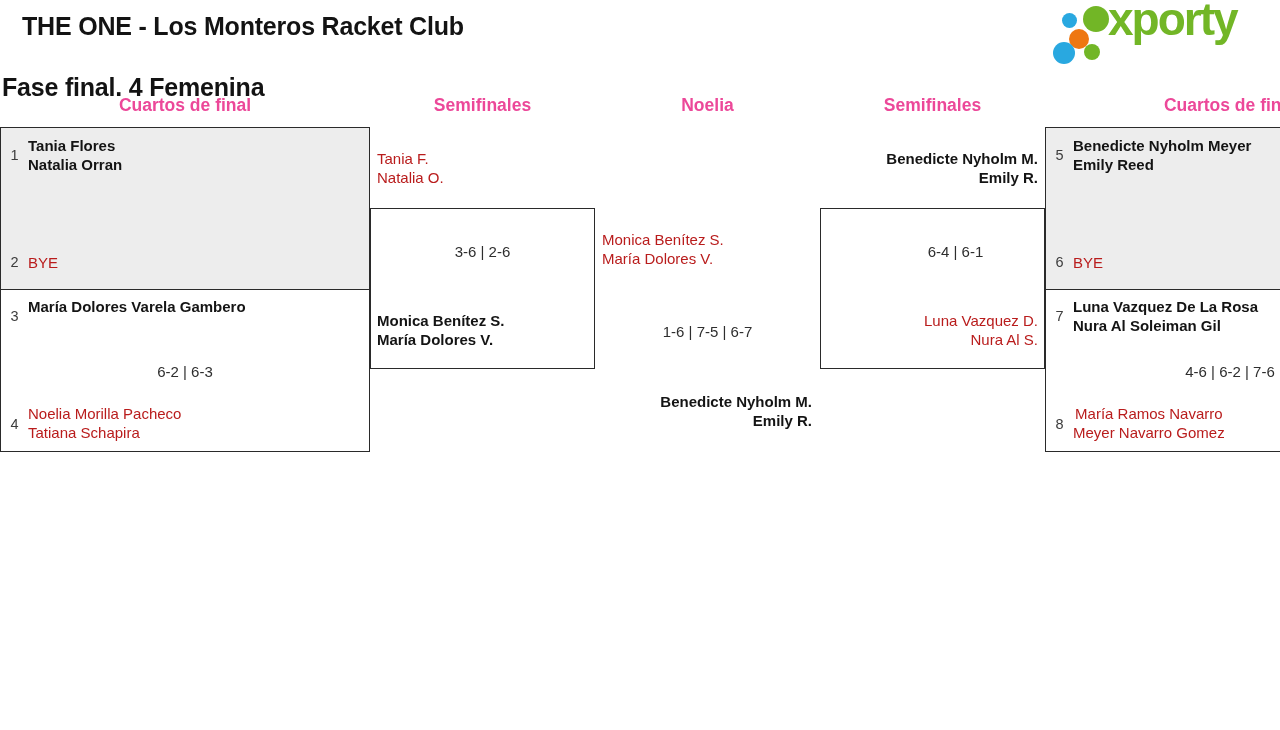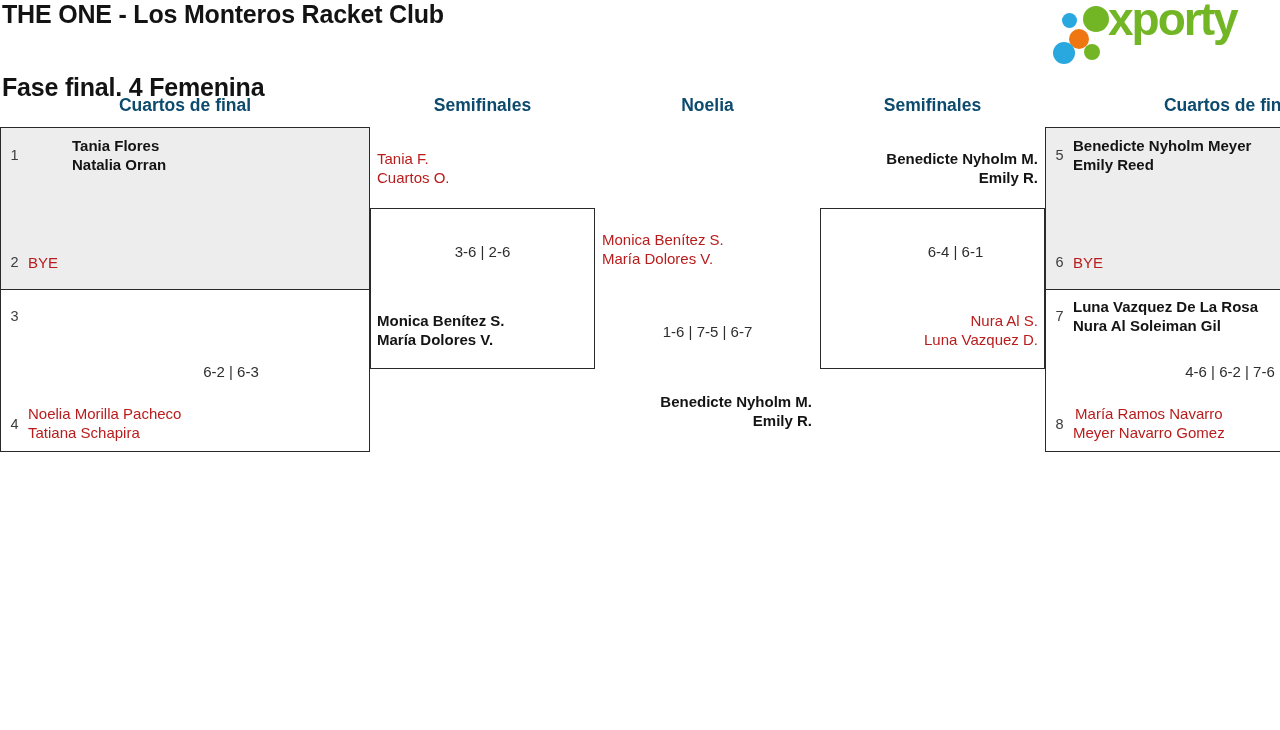--- a/index.html
+++ b/index.html
@@ -23,21 +23,21 @@
   .dot-orange    { left:19px; top:29px; width:20px; height:20px; background:#ee7711; }
   .dot-blue-lg   { left:3px;  top:42px; width:22px; height:22px; background:#29a8e0; }
   .dot-green-sm  { left:34px; top:44px; width:16px; height:16px; background:#72b626; }
   .logo-text {
     position:absolute; left:58px; top:-8px;
     font-size:46px; font-weight:700; color:#72b626;
     letter-spacing:-2px;
   }
   .rh {
     position:absolute; top:95px; height:22px;
-    font-size:17.5px; font-weight:700; color:#0c4a6e;
+    font-size:17.5px; font-weight:700; color:#ec4899;
     text-align:center; white-space:nowrap;
   }
   .box {
     position:absolute; box-sizing:border-box;
     border:1px solid #2a2a2a; background:#ffffff;
   }
   .box.grey { background:#ededed; }
   .team {
     position:absolute; font-size:15px; line-height:19px;
     color:#b91c1c; white-space:nowrap;
@@ -53,21 +53,21 @@
   }
   .align-right { text-align:right; }
   .group { display:contents; }
 </style>
 </head>
 <body>
 
 
 
 
-<div class="title-line" style="top:0;">THE ONE - Los Monteros Racket Club</div>
+<div class="title-line" style="top:12px;margin-left:20px;">THE ONE - Los Monteros Racket Club</div>
 <div class="title-line" style="top:37px;margin-top:36px;">Fase final. 4 Femenina</div>
 
 
 <div class="logo">
   <span class="dot dot-blue-sm"></span>
   <span class="dot dot-green-lg"></span>
   <span class="dot dot-orange"></span>
   <span class="dot dot-blue-lg"></span>
   <span class="dot dot-green-sm"></span>
   <span class="logo-text">xporty</span>
@@ -84,46 +84,47 @@
 <div class="box grey" style="left:0;top:127px;width:370px;height:163px;"></div>
 <div class="box" style="left:0;top:289px;width:370px;height:163px;"></div>
 <div class="box" style="left:370px;top:208px;width:225px;height:161px;"></div>
 <div class="box" style="left:820px;top:208px;width:225px;height:161px;"></div>
 <div class="box grey" style="left:1045px;top:127px;width:370px;height:163px;"></div>
 <div class="box" style="left:1045px;top:289px;width:370px;height:163px;"></div>
 
 
 <div class="group">
   <div class="seed" style="left:7px;top:146px;">1</div>
-  <div class="team winner" style="left:28px;top:136px;margin-left:44px;">
+  <div class="team winner" style="left:28px;top:136px;">
     <div>Tania Flores</div>
     <div>Natalia Orran</div>
   </div>
   <div class="seed" style="left:7px;top:253px;">2</div>
   <div class="team" style="left:28px;top:253px;">BYE</div>
 </div>
 
 
 <div class="group">
   <div class="seed" style="left:7px;top:307px;">3</div>
   <div class="team winner" style="left:28px;top:297px;">
+    <div>María Dolores Varela Gambero</div>
   </div>
-  <div class="score" style="left:0;top:362px;width:370px;padding-left:46px;">6-2 | 6-3</div>
+  <div class="score" style="left:0;top:362px;width:370px;">6-2 | 6-3</div>
   <div class="seed" style="left:7px;top:415px;">4</div>
   <div class="team" style="left:28px;top:404px;">
     <div>Noelia Morilla Pacheco</div>
     <div>Tatiana Schapira</div>
   </div>
 </div>
 
 
 <div class="group">
   <div class="team" style="left:377px;top:149px;">
     <div>Tania F.</div>
-    <div>Cuartos O.</div>
+    <div>Natalia O.</div>
   </div>
   <div class="score" style="left:370px;top:242px;width:225px;">3-6 | 2-6</div>
   <div class="team winner" style="left:377px;top:311px;">
     <div>Monica Benítez S.</div>
     <div>María Dolores V.</div>
   </div>
 </div>
 
 
 <div class="group">
@@ -139,22 +140,22 @@
 </div>
 
 
 <div class="group">
   <div class="team winner align-right" style="left:820px;top:149px;width:218px;">
     <div>Benedicte Nyholm M.</div>
     <div>Emily R.</div>
   </div>
   <div class="score" style="left:820px;top:242px;width:271px;">6-4 | 6-1</div>
   <div class="team align-right" style="left:820px;top:311px;width:218px;">
+    <div>Luna Vazquez D.</div>
     <div>Nura Al S.</div>
-    <div>Luna Vazquez D.</div>
   </div>
 </div>
 
 
 <div class="group">
   <div class="seed" style="left:1052px;top:146px;">5</div>
   <div class="team winner" style="left:1073px;top:136px;">
     <div>Benedicte Nyholm Meyer</div>
     <div>Emily Reed</div>
   </div>

